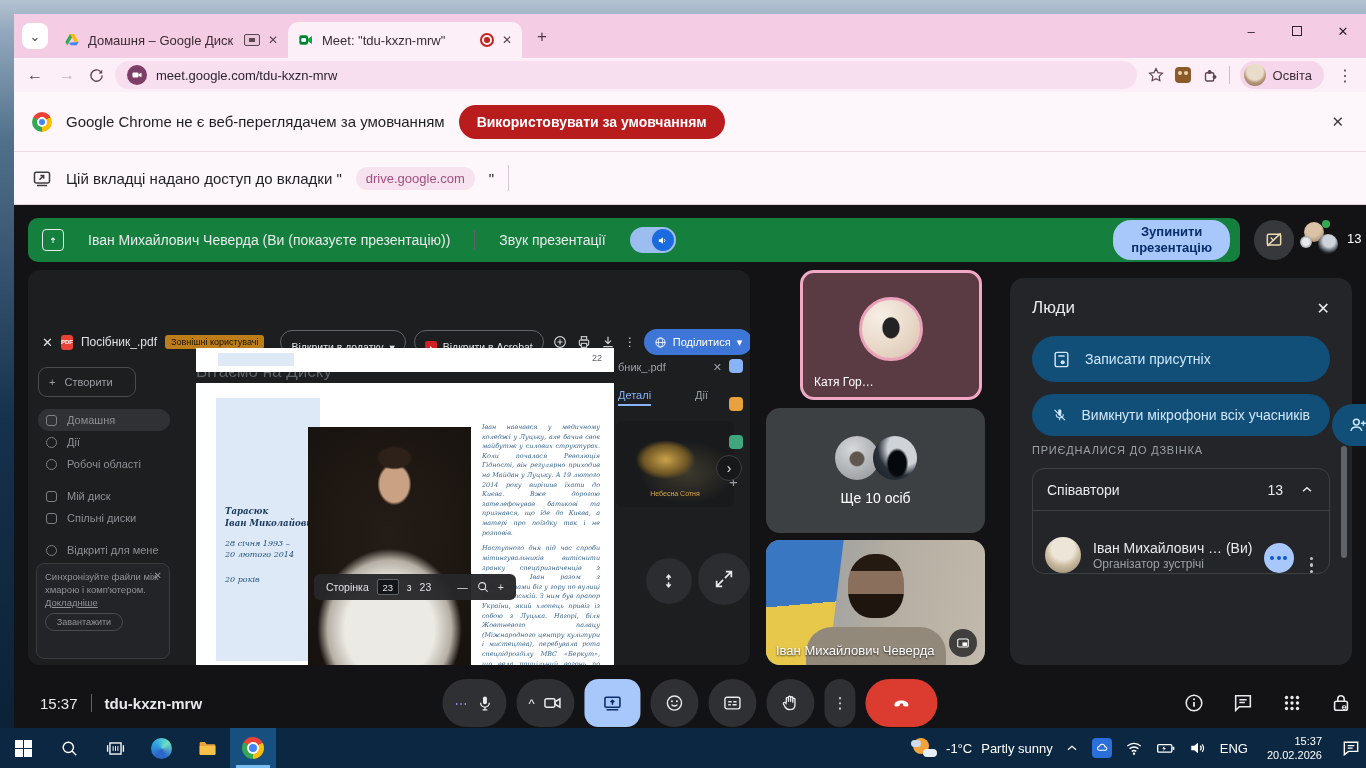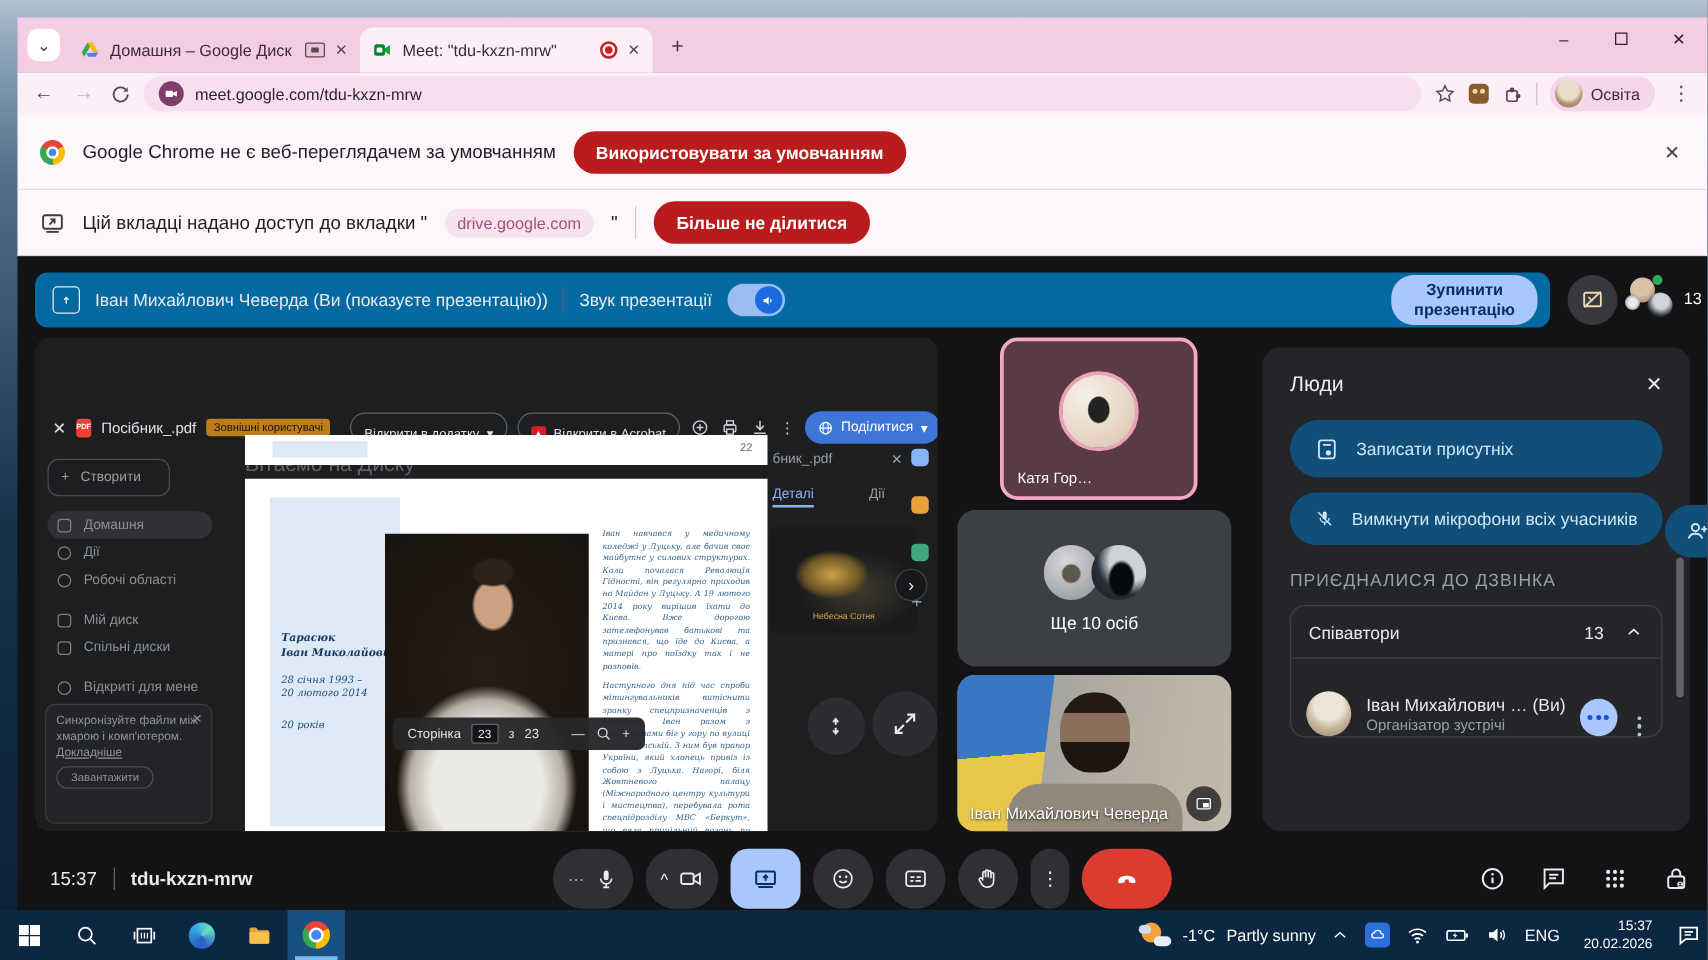--- a/index.html
+++ b/index.html
@@ -40,21 +40,21 @@
   .n1{height:60px;border-bottom:1px solid #ecdce6}
   .n2{height:53px;border-bottom:1px solid #e2d2dc}
   .ntext{font-size:15px;color:#1f2023}
   .pbtn{background:#b91c1c;color:#fff;border-radius:19px;padding:9px 18px;font-size:14px;font-weight:bold;white-space:nowrap}
   .chip{background:#f7e2ef;color:#a34f7e;border-radius:12px;padding:4px 10px;font-size:13px}
   .vdiv-n{width:1px;height:26px;background:#d9c6d2}
   .spacer{flex:1}
   .nclose{color:#3c3c3c;font-size:15px;margin-right:4px}
   
   .meet{flex:1;background:#131315;position:relative;overflow:hidden;color:#e8eaed}
-  .mbar{position:absolute;left:14px;top:13px;width:1212px;height:44px;background:#0369a1;border-radius:10px;display:flex;align-items:center;gap:12px;padding:0 10px 0 14px;font-size:14px}
+  .mbar{position:absolute;left:14px;top:13px;width:1212px;height:44px;background:#15803d;border-radius:10px;display:flex;align-items:center;gap:24px;padding:0 10px 0 14px;font-size:14px}
   .presq{width:22px;height:22px;border:1.6px solid #e8eaed;border-radius:4px;display:flex;align-items:center;justify-content:center}
   .vdiv-m{width:1px;height:20px;background:#5f6368}
   .tgl{width:46px;height:26px;border-radius:13px;background:#9cbdf0;position:relative;flex:none}
   .tgl i{position:absolute;right:2px;top:2px;width:22px;height:22px;border-radius:50%;background:#1a6be0;display:flex;align-items:center;justify-content:center}
   .stopbtn{background:#a8c7fa;color:#0a2d6b;border-radius:18px;padding:4px 18px;font-size:13px;line-height:1.2;text-align:center;font-weight:bold}
   .circ40{position:absolute;width:40px;height:40px;border-radius:50%;background:#37383b;display:flex;align-items:center;justify-content:center}
   .avcluster{position:absolute;left:1288px;top:17px;width:40px;height:38px}
   .avc{position:absolute;border-radius:50%}
   .cnt{position:absolute;left:1333px;top:26px;font-size:13px;color:#fff}
   
@@ -101,21 +101,21 @@
   .dtab.on{color:#8ab4f8;border-bottom:2px solid #8ab4f8;padding-bottom:3px}
   .thumb{position:absolute;left:4px;top:62px;width:118px;height:86px;border-radius:6px;overflow:hidden;
      background:radial-gradient(40px 26px at 42% 45%,#caa24a 0%,#6d5524 55%,transparent 75%),
      radial-gradient(60px 40px at 60% 60%,#3d3a2d 0%,#191a1c 80%);background-color:#17181a}
   .thumb .cap{position:absolute;left:0;right:0;bottom:10px;text-align:center;font-size:7px;color:#d9a648}
   .rail{position:absolute;right:5px;top:0;width:16px}
   .rail .sq{width:14px;height:14px;border-radius:4px;margin-bottom:24px}
   .nextbtn{position:absolute;left:688px;top:185px;width:26px;height:26px;border-radius:50%;background:#17181a;border:1px solid #3c4043;color:#e8eaed;display:flex;align-items:center;justify-content:center;font-size:14px;z-index:4}
   .ovl{position:absolute;border-radius:50%;background:#2c2d30;display:flex;align-items:center;justify-content:center;z-index:5}
   
-  .tileK{position:absolute;left:786px;top:65px;width:158px;height:130px;border-radius:14px;background:#5a3a43;border:3px solid #f1a8c5}
+  .tileK{position:absolute;left:786px;top:65px;width:182px;height:130px;border-radius:14px;background:#5a3a43;border:3px solid #f1a8c5}
   .kav{position:absolute;left:50%;top:24px;transform:translateX(-50%);width:64px;height:64px;border-radius:50%;border:3px solid #e9a2ba;
      background:radial-gradient(13px 16px at 50% 48%,#232323 62%,transparent 70%),
      radial-gradient(circle at 32% 28%,#f7efe7 0%,#e7d6c5 60%,#d8bfae 100%)}
   .klbl{position:absolute;left:11px;bottom:8px;font-size:12px;color:#fff}
   .tileM{position:absolute;left:752px;top:203px;width:219px;height:125px;border-radius:14px;background:#3c4043}
   .mavs{position:absolute;left:50%;top:28px;transform:translateX(-50%);width:82px;height:44px}
   .mav1{position:absolute;left:0;top:0;width:44px;height:44px;border-radius:50%;
      background:radial-gradient(12px 12px at 50% 52%,#5f574e 55%,transparent 68%),radial-gradient(circle at 40% 30%,#d7d8da 0%,#8f9296 100%)}
   .mav2{position:absolute;left:38px;top:0;width:44px;height:44px;border-radius:50%;
      background:radial-gradient(16px 22px at 55% 62%,#06090c 55%,transparent 70%),radial-gradient(circle at 72% 28%,#cfd3d8 0 38%,#2a313a 60%,#14181d 100%)}
@@ -131,21 +131,21 @@
   .people{position:absolute;left:996px;top:73px;width:342px;height:387px;background:#242528;border-radius:14px;padding:20px 22px;overflow:hidden}
   .phead{display:flex;align-items:center;font-size:17px}
   .pclose{margin-left:auto;font-size:16px;color:#e8eaed}
   .bluebtn{margin-top:18px;height:46px;border-radius:23px;background:#114e78;display:flex;align-items:center;gap:14px;padding:0 20px;font-size:14px;color:#cfe7fb;white-space:nowrap}
   .bluebtn.b2{margin-top:12px;height:42px}
   .addp{position:absolute;left:1318px;top:199px;width:60px;height:42px;border-radius:21px;background:#114e78;display:flex;align-items:center;padding-left:16px}
   .psearch{margin-top:14px;height:44px;border:1px solid #5f6368;border-radius:10px;display:flex;align-items:center;gap:12px;padding:0 14px}
   .psearch input{flex:1;background:transparent;border:0;outline:none;color:#e8eaed;font-size:14px;font-family:"Liberation Sans",sans-serif}
   .psearch input::placeholder{color:#9aa0a6}
   .scrollthumb{position:absolute;right:5px;top:168px;width:6px;height:112px;border-radius:3px;background:#606368}
-  .joined{margin-top:20px;font-size:14px;letter-spacing:.8px;color:#9aa0a6}
+  .joined{margin-top:8px;font-size:11px;letter-spacing:.8px;color:#9aa0a6}
   .card{margin-top:12px;border:1px solid #3f4043;border-radius:12px}
   .chead{height:42px;display:flex;align-items:center;padding:0 14px;font-size:14px;border-bottom:1px solid #3f4043}
   .chead .n{margin-left:auto}
   .crow{height:62px;display:flex;align-items:flex-end;gap:12px;padding:0 12px}
   .cav{width:36px;height:36px;border-radius:50%;background:radial-gradient(circle at 50% 32%,#ece5d8 0 38%,#c9b99d 58%,#8d8371 100%);flex:none}
   .cname{font-size:14px;line-height:1.3;flex:1;min-width:0}
   .cname .nm{white-space:nowrap;overflow:hidden}
   .crole{font-size:12px;color:#9aa0a6}
   .bluedot{width:30px;height:30px;border-radius:50%;background:#a8c7fa;display:flex;align-items:center;justify-content:center;gap:2.5px;flex:none}
   .bluedot i{width:4px;height:4px;border-radius:50%;background:#0b57d0}
@@ -267,21 +267,20 @@
   <div class="notif n2">
     <svg width="20" height="20" viewBox="0 0 24 24">
         <rect x="3" y="5" width="18" height="13" rx="2" fill="none" stroke="#3c3c3c" stroke-width="1.8"></rect>
         <path d="M9 14l5-5M10 9h4v4" stroke="#3c3c3c" stroke-width="1.8" fill="none"></path>
         <path d="M6 21h12" stroke="#3c3c3c" stroke-width="1.8"></path>
       </svg>
     <span class="ntext">Цій вкладці надано доступ до вкладки "</span>
     <span class="chip">drive.google.com</span>
     <span class="ntext">"</span>
     <div class="vdiv-n"></div>
-    <span class="pbtn">Більше не ділитися</span>
   </div>
 
   <div class="meet">
 
     <div class="mbar">
       <span class="presq">
         <svg width="12" height="12" viewBox="0 0 24 24">
             <path d="M12 18V8M8.5 11.5L12 8l3.5 3.5" stroke="#e8eaed" stroke-width="2.2" fill="none"></path>
           </svg>
       </span>

